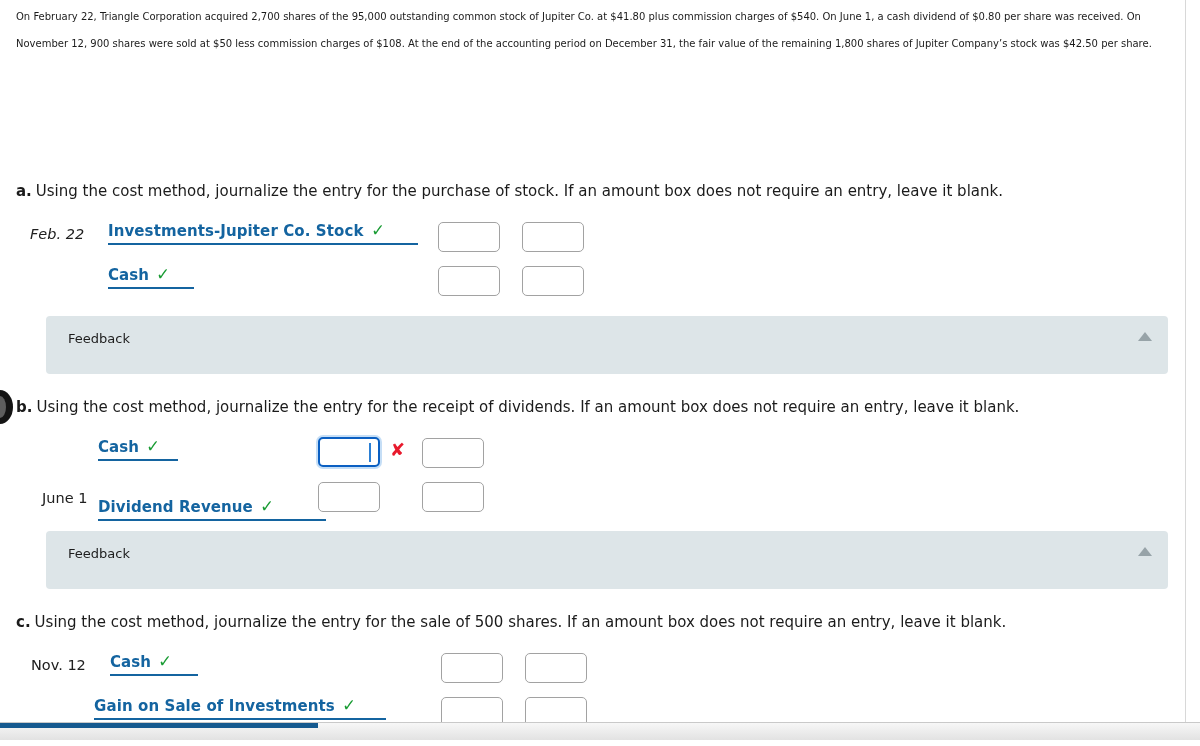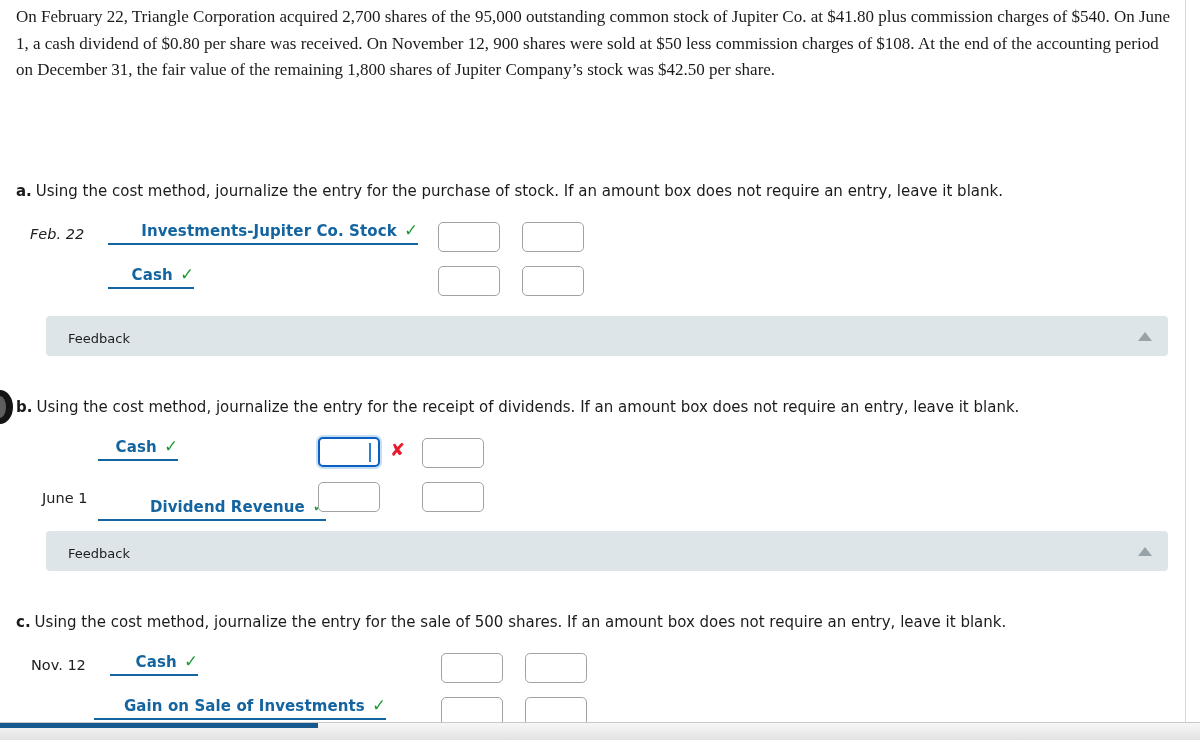--- a/index.html
+++ b/index.html
@@ -32,25 +32,24 @@
     width: 1px; height: 722px;
     background: #d8d8d8;
   }
 
   
   .intro {
     position: absolute;
     left: 16px;
     top: 4px;
     width: 1160px;
-    font-size: 17px;
+    font-size: 10px;
     line-height: 26.5px;
     color: #1b1b1b;
     text-align: left;
-    font-family: Liberation Serif, serif;
   }
 
   .rounding-note {
     position: absolute;
     left: 16px;
     top: 130px;
     width: 1168px;
     font-size: 15.5px;
     line-height: 24px;
     font-weight: bold;
@@ -86,21 +85,20 @@
     white-space: nowrap;
     top: 8px;
   }
   .account {
     position: absolute;
     border-bottom: 2.5px solid #1464a0;
     padding-bottom: 3px;
     top: 2px;
     box-sizing: border-box;
     white-space: nowrap;
-    text-align: right;
   }
   .account .acct-text {
     font-size: 15px;
     font-weight: bold;
     color: #1464a0;
     letter-spacing: 0.1px;
   }
   .check {
     color: #1a9c34;
     font-size: 17px;
@@ -138,21 +136,21 @@
     width: 1.6px;
     height: 19px;
     background: #2b7fd4;
   }
 
   
   .feedback {
     position: absolute;
     background: #dde5e8;
     border-radius: 4px;
-    height: 40px;
+    height: 58px;
   }
   .feedback .fb-label {
     position: absolute;
     left: 22px;
     top: 15px;
     font-size: 13px;
     color: #1d1d1d;
   }
   .feedback .fb-caret {
     position: absolute;

